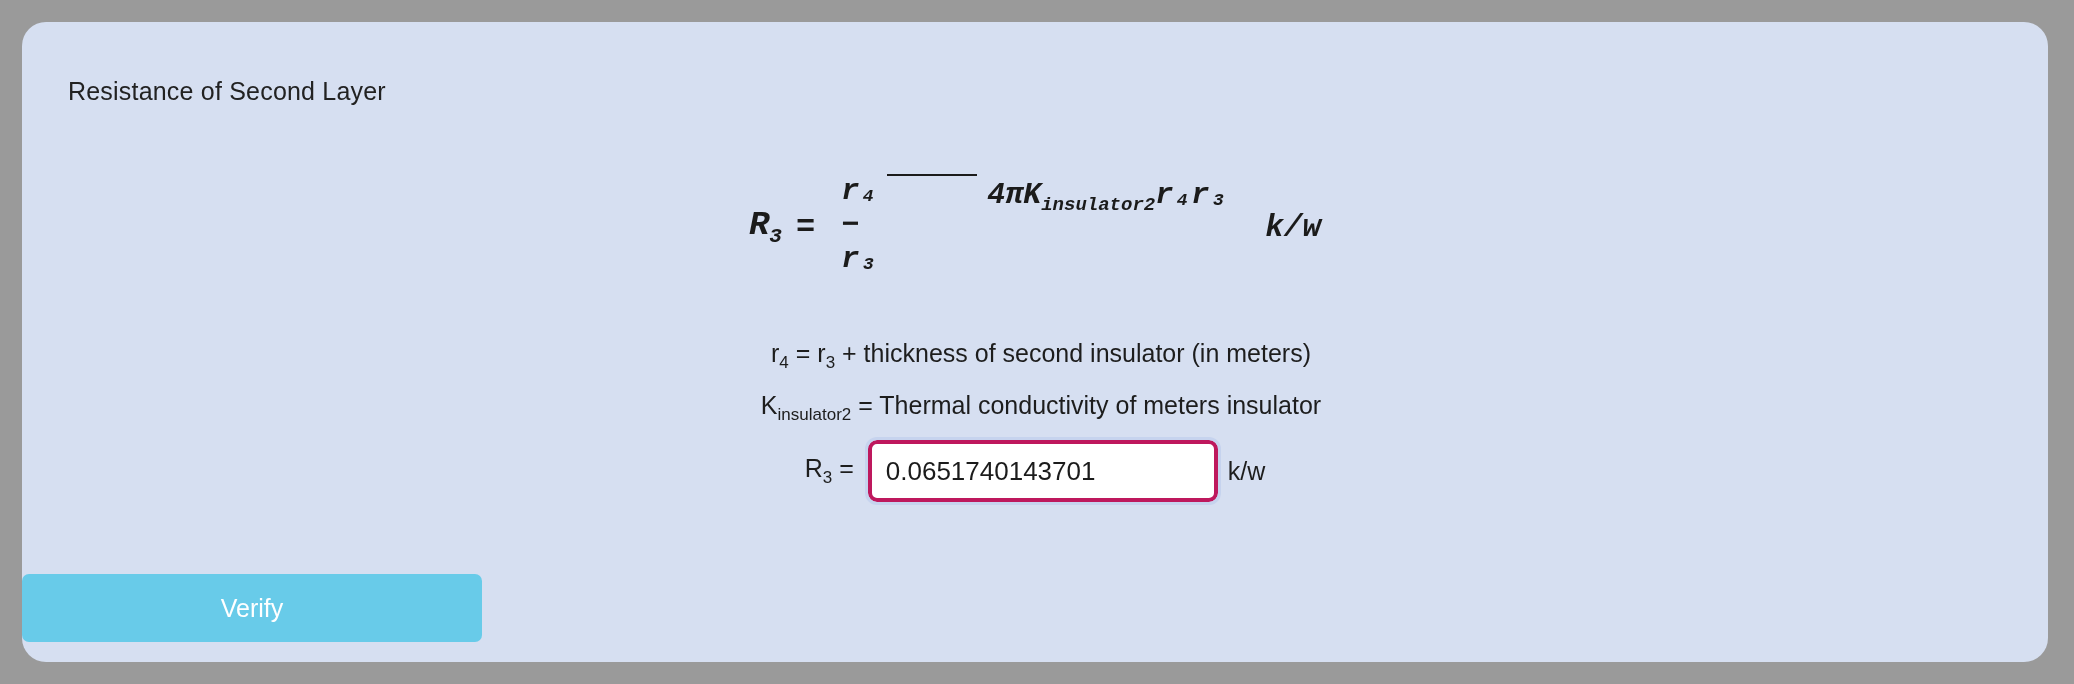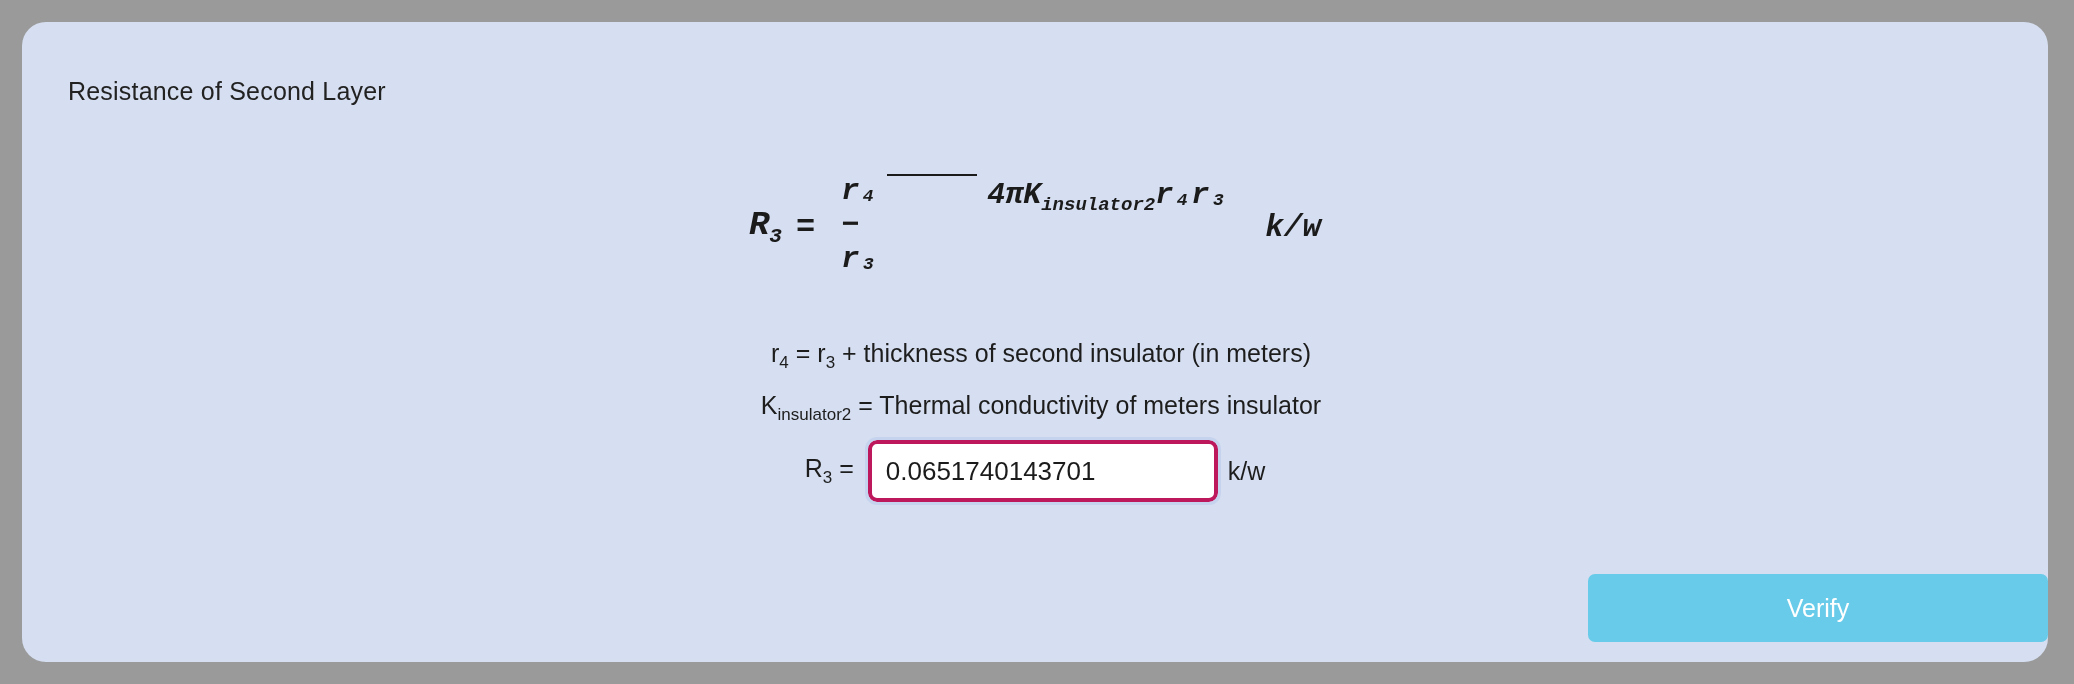--- a/index.html
+++ b/index.html
@@ -156,21 +156,21 @@
     margin-left: 10px;
   }
 
   
   .verify-wrap {
     position: absolute;
     left: 0;
     right: 0;
     top: 552px;
     display: flex;
-    justify-content: flex-end;
+    justify-content: flex-start;
   }
   .verify-btn {
     width: 460px;
     height: 68px;
     background: #68cbe9;
     color: #ffffff;
     border: none;
     border-radius: 7px;
     font-size: 25px;
     font-family: "Liberation Sans", sans-serif;

